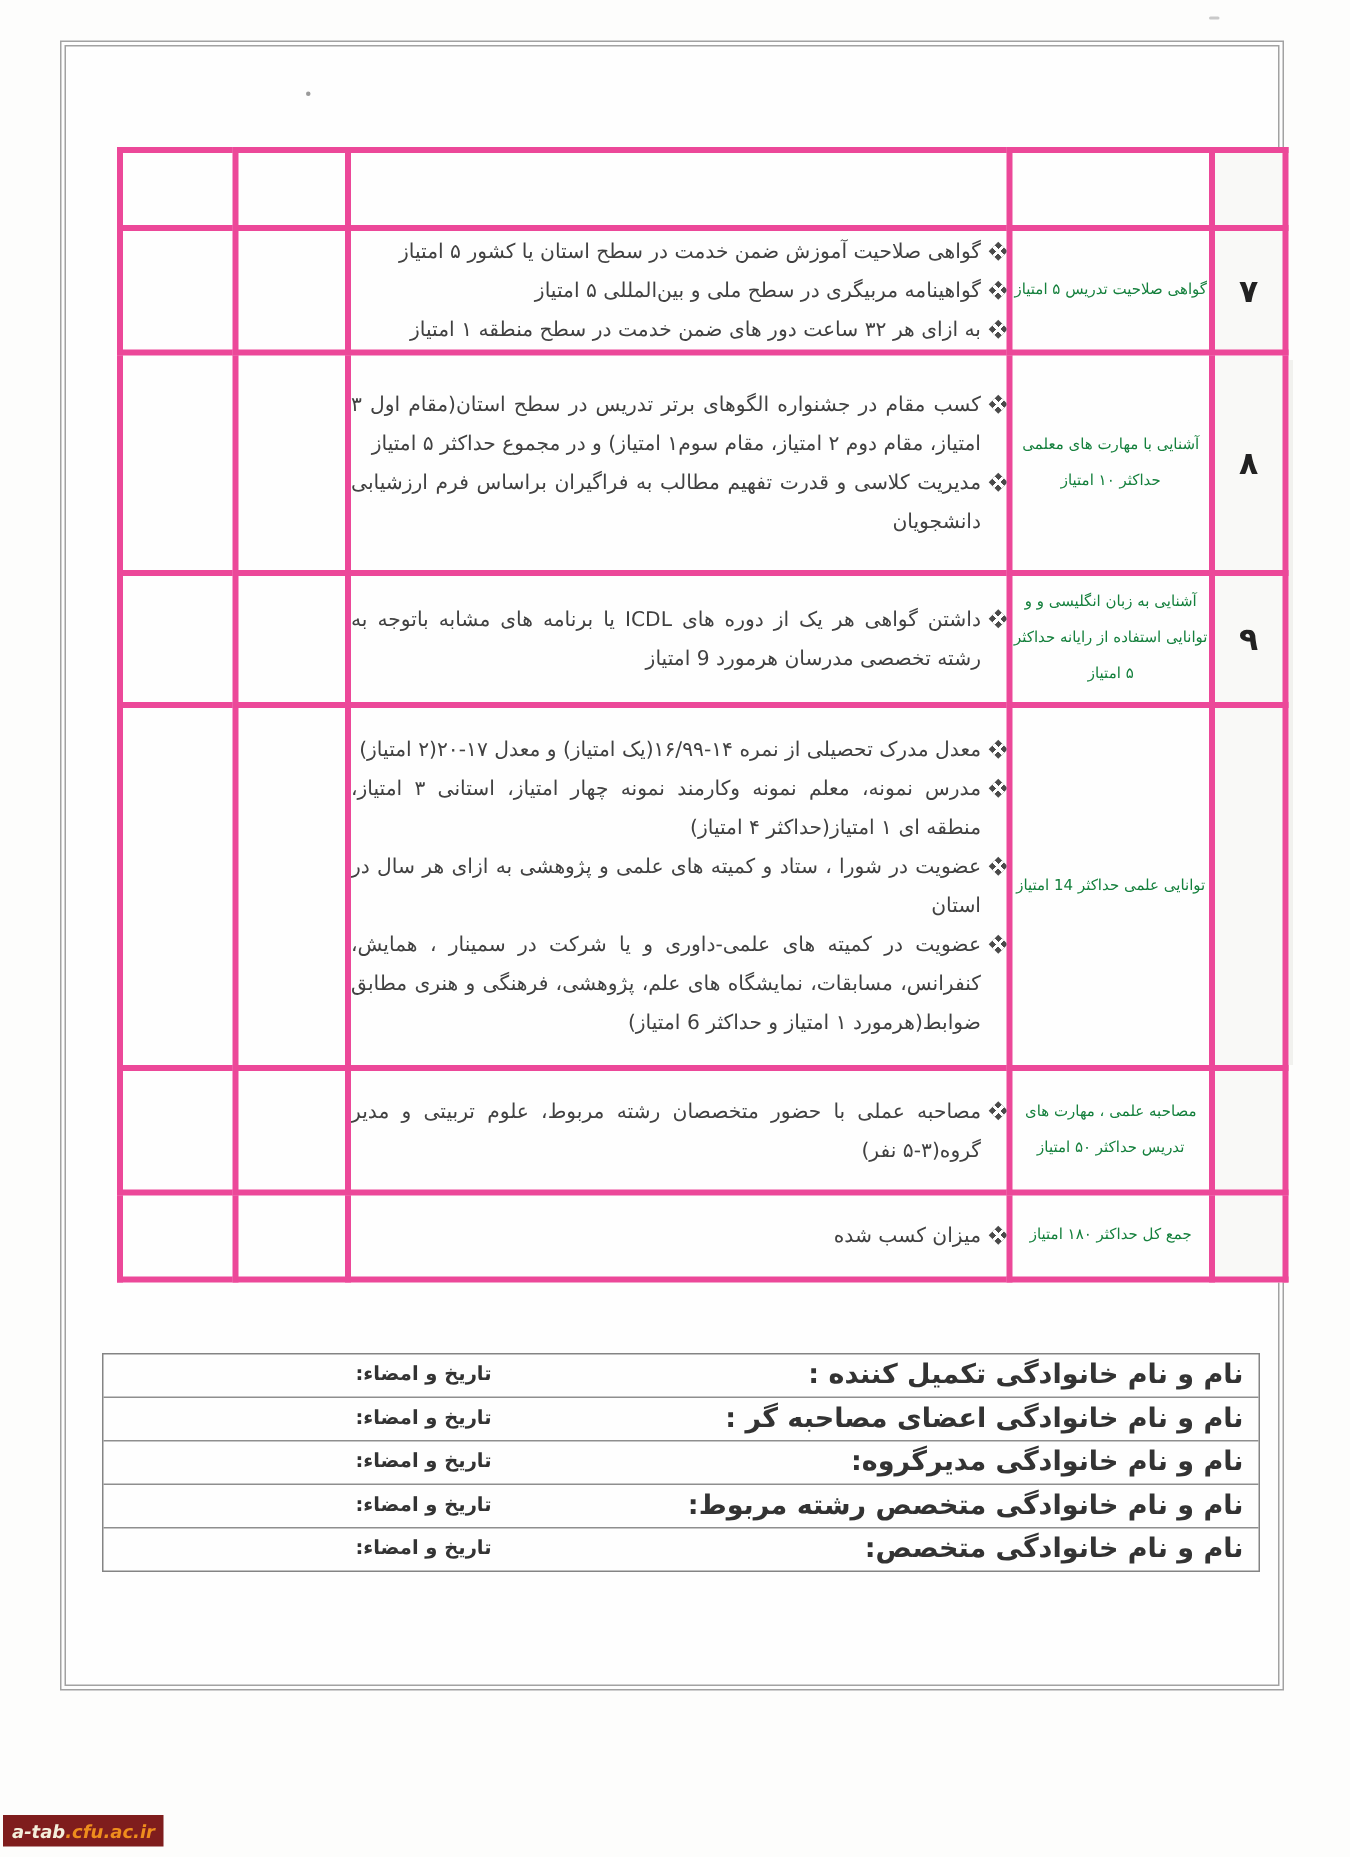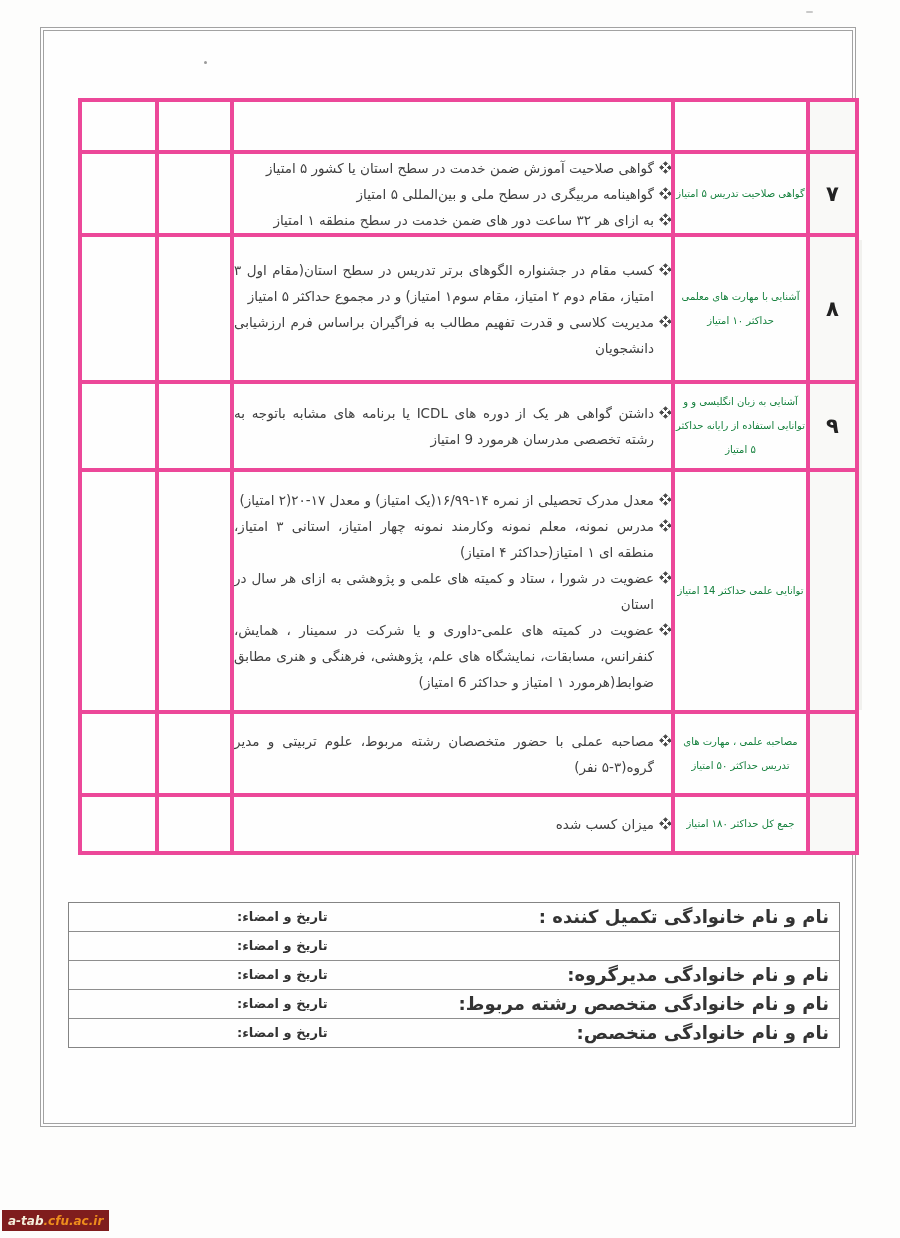--- a/index.html
+++ b/index.html
@@ -200,20 +200,21 @@
   </tr>
 </tbody>
   </table>
 
 <div class="sig">
   <div class="sig-row">
     <span class="sig-label">نام و نام خانوادگی  تکمیل کننده :</span>
     <span class="sig-date">تاریخ و امضاء:</span>
   </div>
   <div class="sig-row">
+    <span class="sig-label">نام و نام خانوادگی اعضای مصاحبه گر :</span>
     <span class="sig-date">تاریخ و امضاء:</span>
   </div>
   <div class="sig-row">
     <span class="sig-label">نام و نام خانوادگی مدیرگروه:</span>
     <span class="sig-date">تاریخ و امضاء:</span>
   </div>
   <div class="sig-row">
     <span class="sig-label">نام و نام خانوادگی متخصص رشته مربوط:</span>
     <span class="sig-date">تاریخ و امضاء:</span>
   </div>

